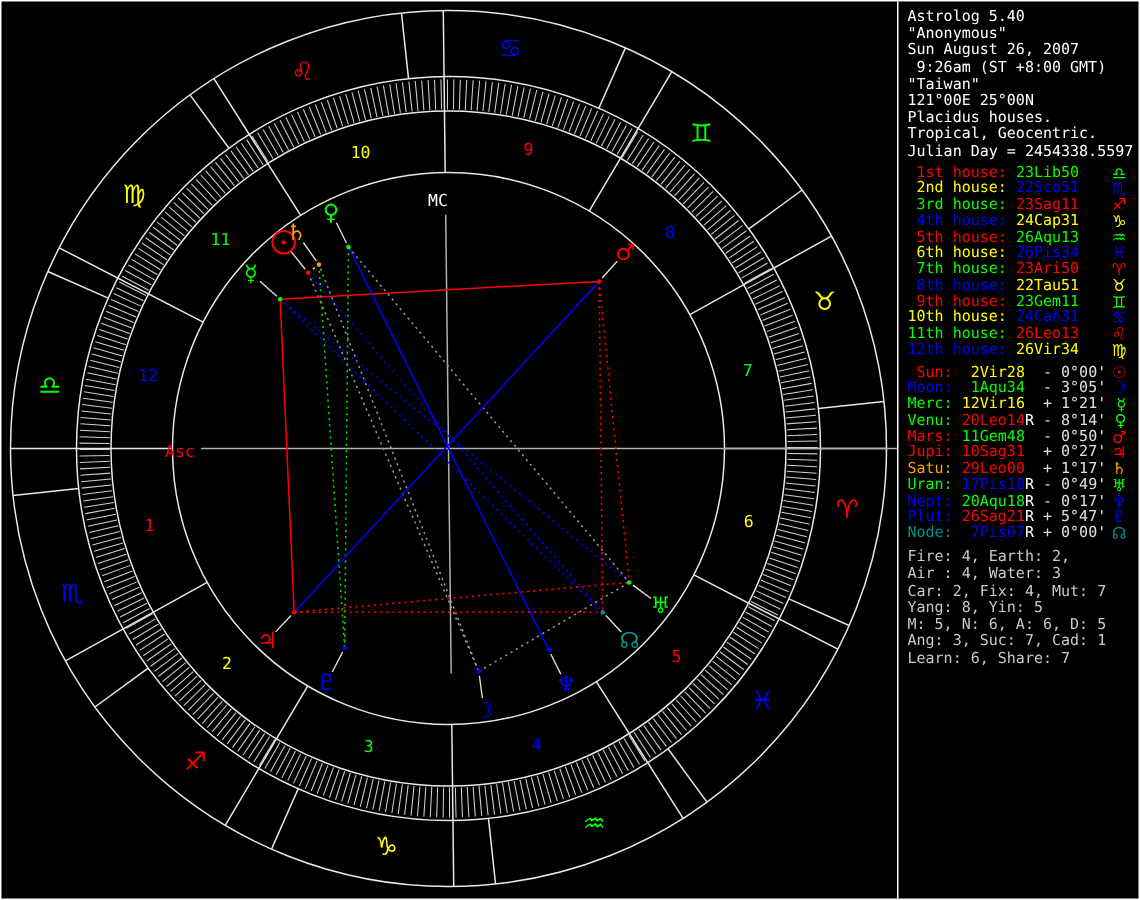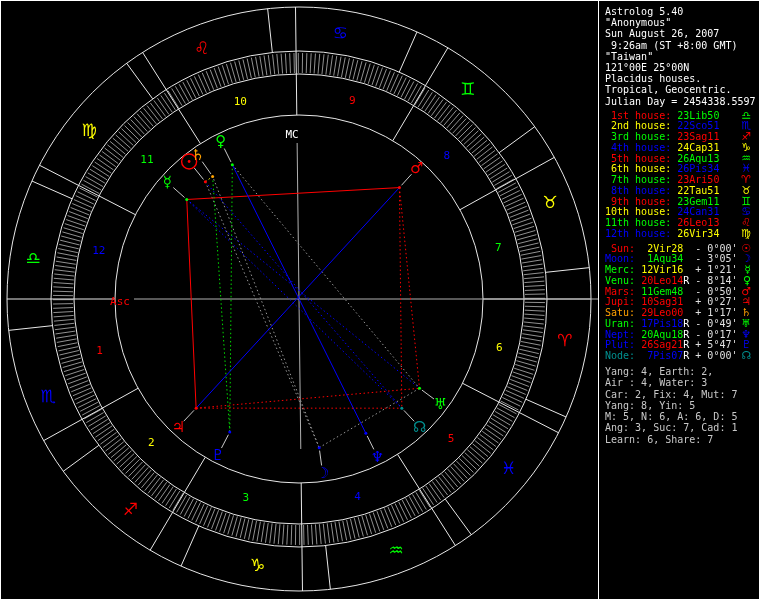--- a/index.html
+++ b/index.html
@@ -540,21 +540,21 @@
         <div class="row"><span style="color: rgb(0, 255, 0);">Venu:</span><span style="color: rgb(255, 0, 0);"> 20Leo14</span><span style="color: rgb(255, 255, 255);">R</span><span style="color: rgb(224, 224, 224);"> - 8°14'</span><span class="glyph" style="color: rgb(0, 255, 0);">♀</span></div>
         <div class="row"><span style="color: rgb(255, 0, 0);">Mars:</span><span style="color: rgb(0, 255, 0);"> 11Gem48</span><span style="color: rgb(255, 255, 255);"> </span><span style="color: rgb(224, 224, 224); text-align: right;"> - 0°50'</span><span class="glyph" style="color: rgb(255, 0, 0);">♂</span></div>
         <div class="row"><span style="color: rgb(255, 0, 0);">Jupi:</span><span style="color: rgb(255, 0, 0);"> 10Sag31</span><span style="color: rgb(255, 255, 255);"> </span><span style="color: rgb(224, 224, 224);"> + 0°27'</span><span class="glyph" style="color: rgb(255, 0, 0);">♃</span></div>
         <div class="row"><span style="color: rgb(255, 160, 0);">Satu:</span><span style="color: rgb(255, 0, 0);"> 29Leo00</span><span style="color: rgb(255, 255, 255);"> </span><span style="color: rgb(224, 224, 224);"> + 1°17'</span><span class="glyph" style="color: rgb(255, 160, 0);">♄</span></div>
         <div class="row"><span style="color: rgb(0, 255, 0);">Uran:</span><span style="color: rgb(0, 0, 255);"> 17Pis18</span><span style="color: rgb(255, 255, 255);">R</span><span style="color: rgb(224, 224, 224);"> - 0°49'</span><span class="glyph" style="color: rgb(0, 255, 0);">♅</span></div>
         <div class="row"><span style="color: rgb(0, 0, 255);">Nept:</span><span style="color: rgb(0, 255, 0);"> 20Aqu18</span><span style="color: rgb(255, 255, 255);">R</span><span style="color: rgb(224, 224, 224);"> - 0°17'</span><span class="glyph" style="color: rgb(0, 0, 255);">♆</span></div>
         <div class="row"><span style="color: rgb(0, 0, 255);">Plut:</span><span style="color: rgb(255, 0, 0);"> 26Sag21</span><span style="color: rgb(255, 255, 255);">R</span><span style="color: rgb(224, 224, 224);"> + 5°47'</span><span class="glyph" style="color: rgb(0, 0, 255);">♇</span></div>
         <div class="row"><span style="color: rgb(0, 144, 144);">Node:</span><span style="color: rgb(0, 0, 255); text-align: right;">  7Pis07</span><span style="color: rgb(255, 255, 255);">R</span><span style="color: rgb(224, 224, 224);"> + 0°00'</span><span class="glyph" style="color: rgb(0, 144, 144);">☊</span></div>
       </div>
     <div id="stats" class="sect">
-        <div class="sline">Yang: 4, Earth: 2,</div>
+        <div class="sline">Fire: 4, Earth: 2,</div>
         <div class="sline">Air : 4, Water: 3</div>
         <div class="sline">Car: 2, Fix: 4, Mut: 7</div>
         <div class="sline">Yang: 8, Yin: 5</div>
         <div class="sline">M: 5, N: 6, A: 6, D: 5</div>
         <div class="sline">Ang: 3, Suc: 7, Cad: 1</div>
         <div class="sline">Learn: 6, Share: 7</div>
       </div>
   </div>
 </div>
 

